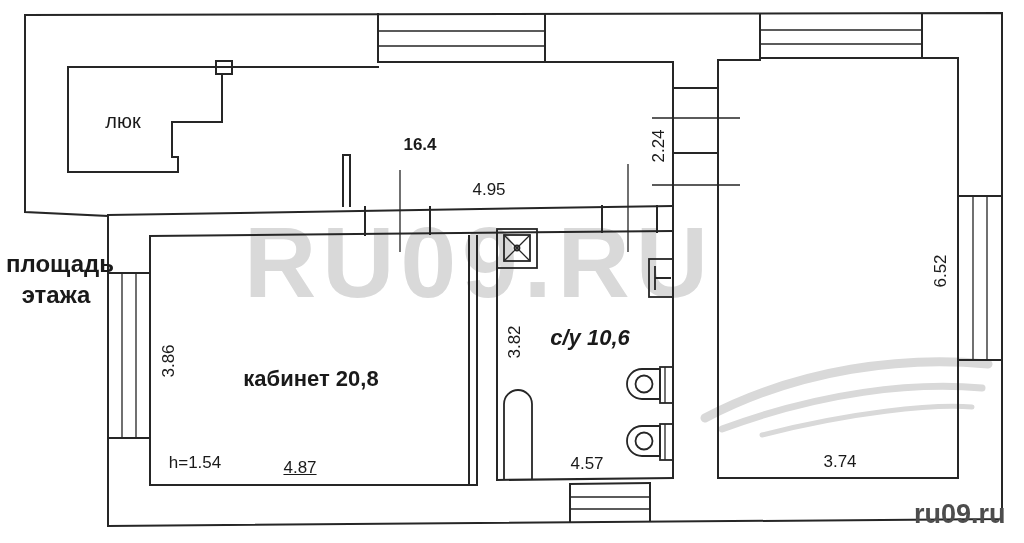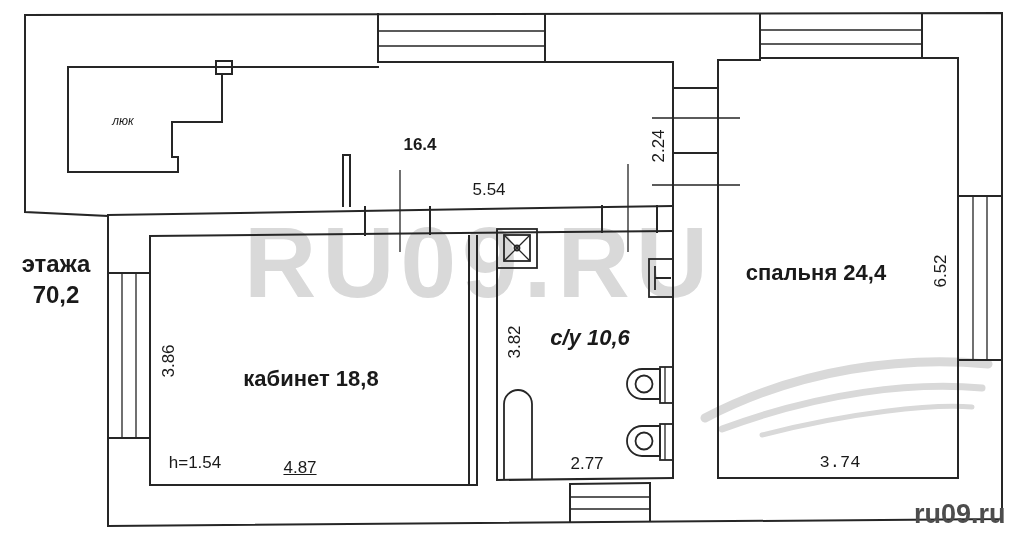--- a/index.html
+++ b/index.html
@@ -17,21 +17,21 @@
     position:absolute;z-index:3;color:var(--ink,#1a1a1a);
     font-size:17px;white-space:nowrap;transform:translate(-50%,-50%);
   }
   .room{font-weight:bold;font-size:22px;}
   .rot{transform:translate(-50%,-50%) rotate(-90deg);}
   .area-block{
     position:absolute;z-index:3;left:6px;top:248px;width:100px;
     text-align:center;font-weight:bold;font-size:24px;line-height:31px;
     color:var(--ink,#1a1a1a);
   }
-  .hatch-lbl{font-size:12px;font-style:italic;}
+  .hatch-lbl{font-size:20px;}
   .wm-center{
     position:absolute;z-index:1;left:244px;top:212px;
     font-size:100px;font-weight:bold;letter-spacing:6px;line-height:1;
     color:var(--wmlight,#d9d9d9);
   }
   .wm-corner{
     position:absolute;z-index:4;left:914px;top:499px;
     font-size:27px;font-weight:bold;color:var(--wmdark,#4d4d4d);
   }
 </style>
@@ -145,34 +145,33 @@
       <path class="w" d="M760,58 L922,58"></path>
     </g>
 
     <g>
       <path class="w" d="M958,196 L1002,196 M958,360 L1002,360"></path>
       <path class="thin" d="M973,196 L973,360 M987,196 L987,360"></path>
     </g>
   </svg>
 
   <div class="area-block">
+    <div>площадь</div>
     <div>этажа</div>
-    <div>70,2</div>
   </div>
 
   <div class="lbl hatch-lbl" style="left:123px;top:121px;">люк</div>
-  <div class="lbl room" style="left:311px;top:379px;">кабинет 18,8</div>
+  <div class="lbl room" style="left:311px;top:379px;">кабинет 20,8</div>
   <div class="lbl room" style="left:590px;top:338px;font-style:italic;">с/у 10,6</div>
-  <div class="lbl room" style="left:816px;top:273px;">спальня 24,4</div>
 
   <div class="lbl" style="left:420px;top:145px;font-weight:bold;">16.4</div>
-  <div class="lbl" style="left:489px;top:190px;">5.54</div>
+  <div class="lbl" style="left:489px;top:190px;">4.95</div>
   <div class="lbl rot" style="left:659px;top:146px;">2.24</div>
   <div class="lbl rot" style="left:169px;top:361px;">3.86</div>
   <div class="lbl" style="left:195px;top:463px;">h=1.54</div>
   <div class="lbl" style="left:300px;top:468px;text-decoration:underline;">4.87</div>
   <div class="lbl rot" style="left:515px;top:342px;">3.82</div>
-  <div class="lbl" style="left:587px;top:464px;">2.77</div>
+  <div class="lbl" style="left:587px;top:464px;">4.57</div>
   <div class="lbl rot" style="left:941px;top:271px;">6.52</div>
-  <div class="lbl" style="left:840px;top:462px;font-family:Liberation Mono, monospace;">3.74</div>
+  <div class="lbl" style="left:840px;top:462px;">3.74</div>
 
   <div class="wm-corner">ru09.ru</div>
 </div>
 
 </body></html>

